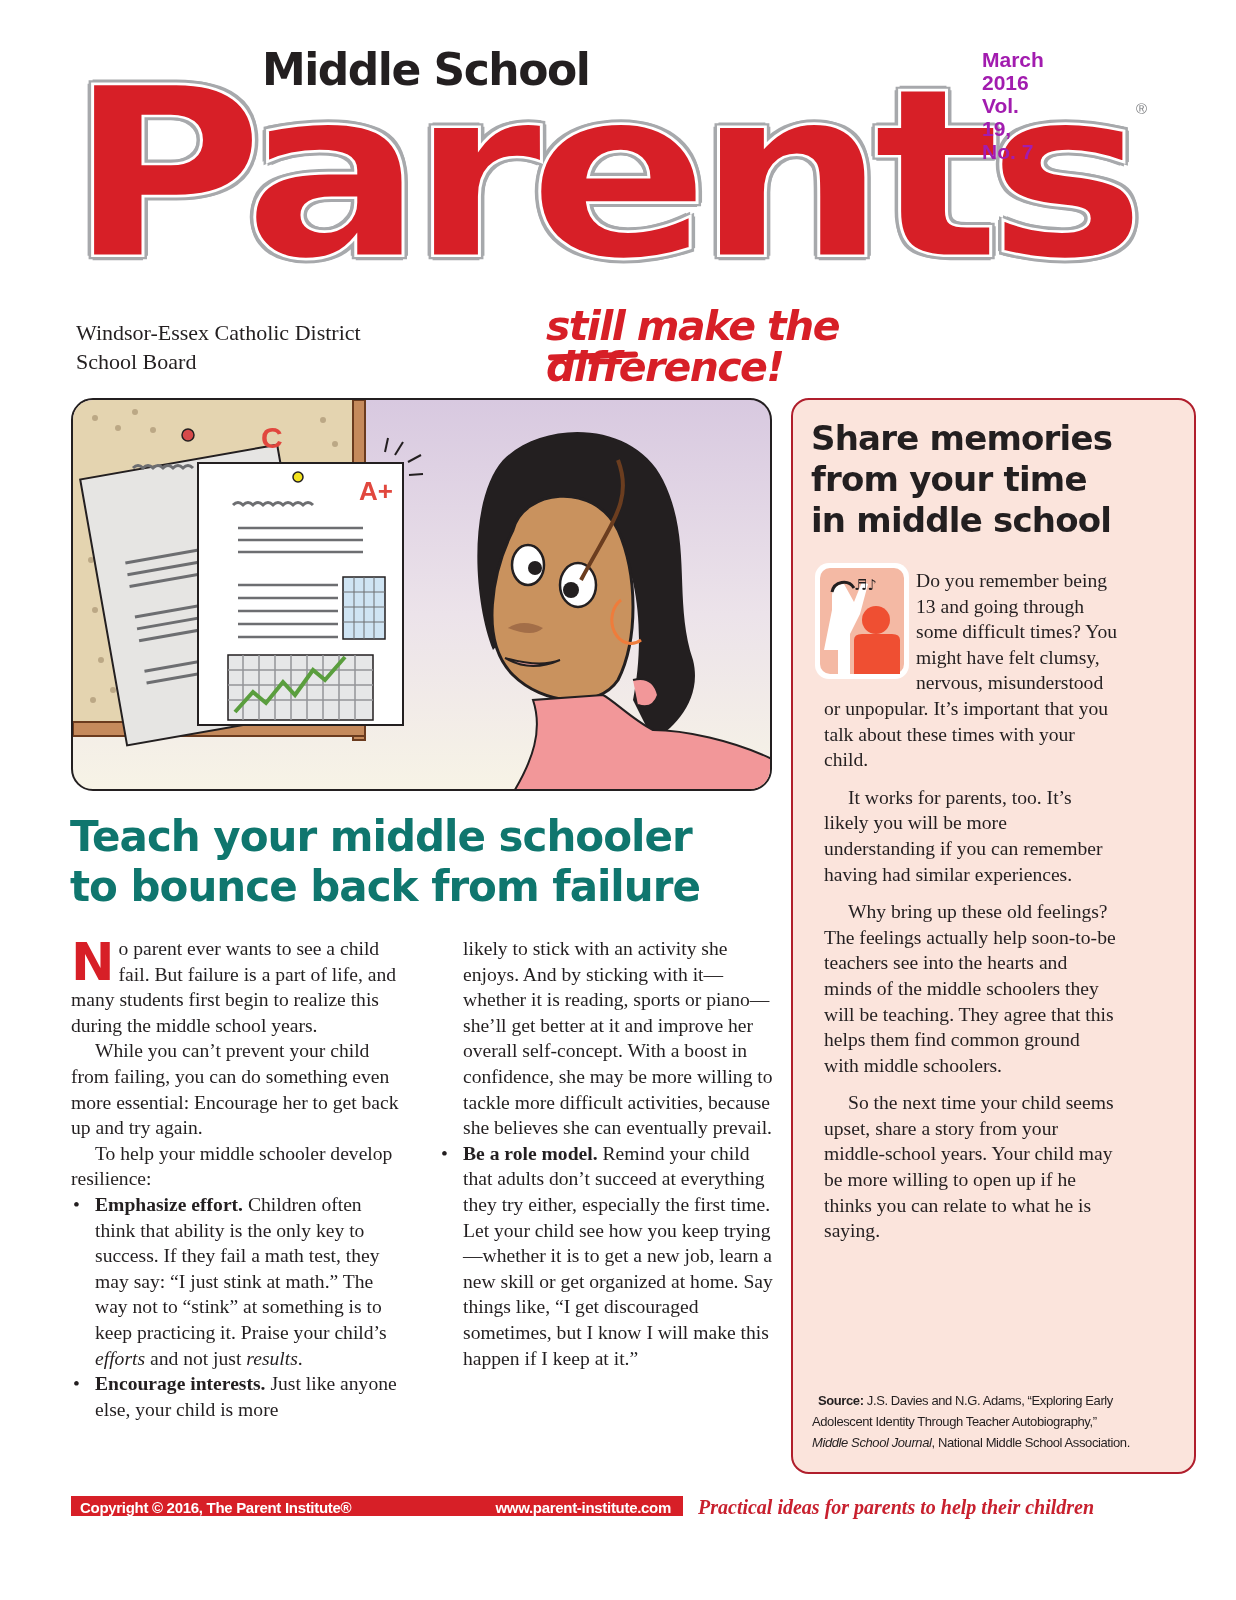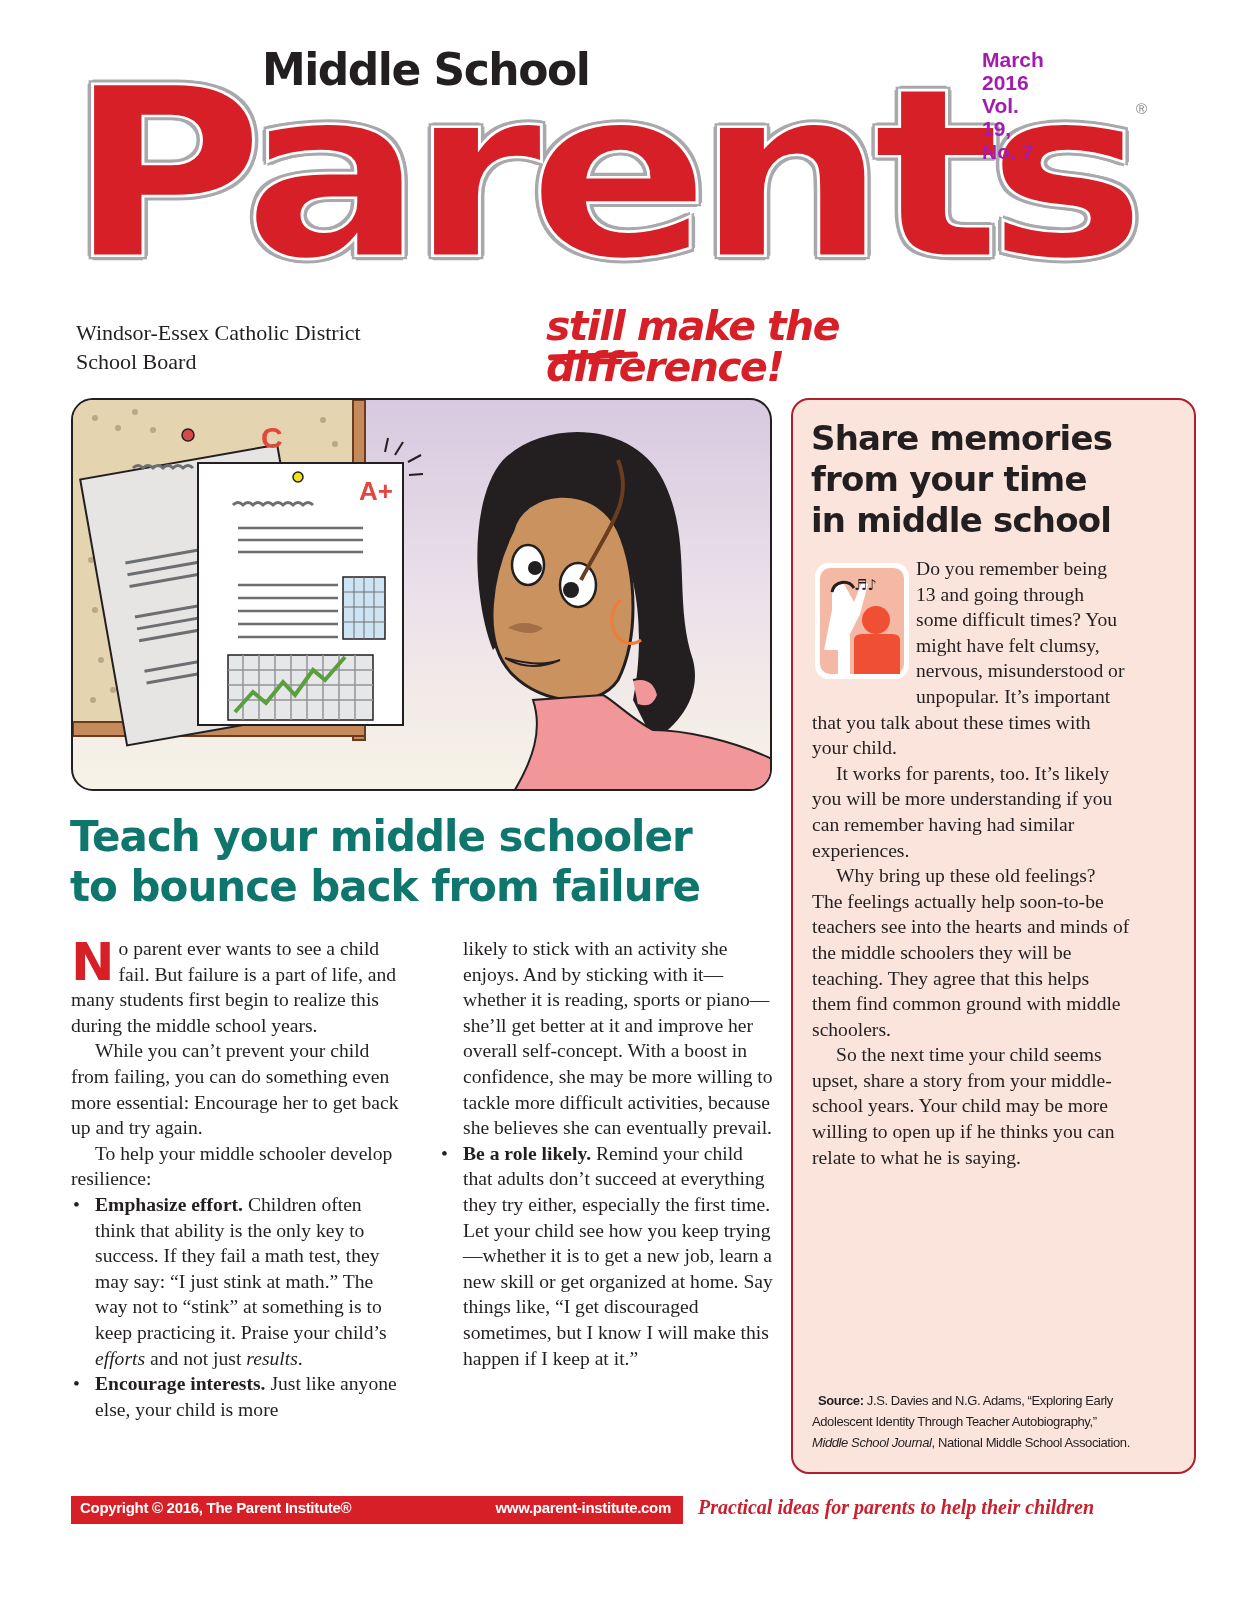--- a/index.html
+++ b/index.html
@@ -84,32 +84,32 @@
   }
   .side-title {
     position: absolute; left: 18px; top: 18px; width: 320px;
     font-family: "DejaVu Sans", "Liberation Sans", sans-serif; font-weight: bold;
     font-size: 34px; line-height: 41px; letter-spacing: -0.8px; color: #231f20;
   }
   .side-body {
     position: absolute; left: 19px; top: 156px; width: 318px;
     font-family: "Liberation Serif", serif; font-size: 19.6px; line-height: 25.6px; color: #231f20;
   }
-  .side-body p { margin: 0; }
+  .side-body p { margin: 12px; }
   .icon-float { float: left; width: 104px; height: 130px; }
   .source {
     position: absolute; left: 19px; top: 990px; width: 320px;
     font-family: "Liberation Sans", sans-serif; font-size: 13px; line-height: 21px;
     letter-spacing: -0.4px; color: #231f20;
   }
   .source b { font-weight: bold; margin-left: 6px; }
 
   
   .footer-bar {
-    position: absolute; left: 71px; top: 1496px; width: 612px; height: 28px;
+    position: absolute; left: 71px; top: 1496px; width: 612px; height: 20px;
     background: #d71f27; color: #ffffff;
     font-family: "Liberation Sans", sans-serif; font-weight: bold; font-size: 15px; line-height: 24px;
   }
   .footer-copy { position: absolute; left: 9px; top: 0; letter-spacing: -0.3px; }
   .footer-url { position: absolute; right: 12px; top: 0; letter-spacing: -0.3px; }
   .footer-tag {
     position: absolute; left: 698px; top: 1493px;
     font-family: "Liberation Serif", serif; font-weight: bold; font-style: italic;
     font-size: 20px; color: #c8202e; line-height: 28px;
   }
@@ -249,21 +249,21 @@
   <p class="bullet">
     <span class="dot">•</span>
     <b>Encourage interests.</b><span> Just like anyone else, your child is more</span>
   </p>
 </div>
 
 <div class="col col2">
   <p class="bullet" style="padding-left:0">likely to stick with an activity she enjoys. And by sticking with it—whether it is reading, sports or piano—she’ll get better at it and improve her overall self-concept. With a boost in confidence, she may be more willing to tackle more difficult activities, because she believes she can eventually prevail.</p>
   <p class="bullet" style="padding-left:0; margin-left:-24px; padding-left:24px">
     <span class="dot">•</span>
-    <b>Be a role likely.</b><span> Remind your child that adults don’t succeed at everything they try either, especially the first time. Let your child see how you keep trying—whether it is to get a new job, learn a new skill or get organized at home. Say things like, “I get discouraged sometimes, but I know I will make this happen if I keep at it.”</span>
+    <b>Be a role model.</b><span> Remind your child that adults don’t succeed at everything they try either, especially the first time. Let your child see how you keep trying—whether it is to get a new job, learn a new skill or get organized at home. Say things like, “I get discouraged sometimes, but I know I will make this happen if I keep at it.”</span>
   </p>
 </div>
 
 <aside class="sidebar">
   <h2 class="side-title">Share memories from your time in middle school</h2>
   <div class="side-body">
     <div class="icon-float">
       <svg width="96" height="118" viewBox="0 0 96 118" style="margin:6px 0 0 2px">
         <rect x="1" y="1" width="94" height="116" rx="14" fill="#ffffff"></rect>
         <rect x="6" y="6" width="84" height="106" rx="10" fill="#f4b9a4"></rect>

